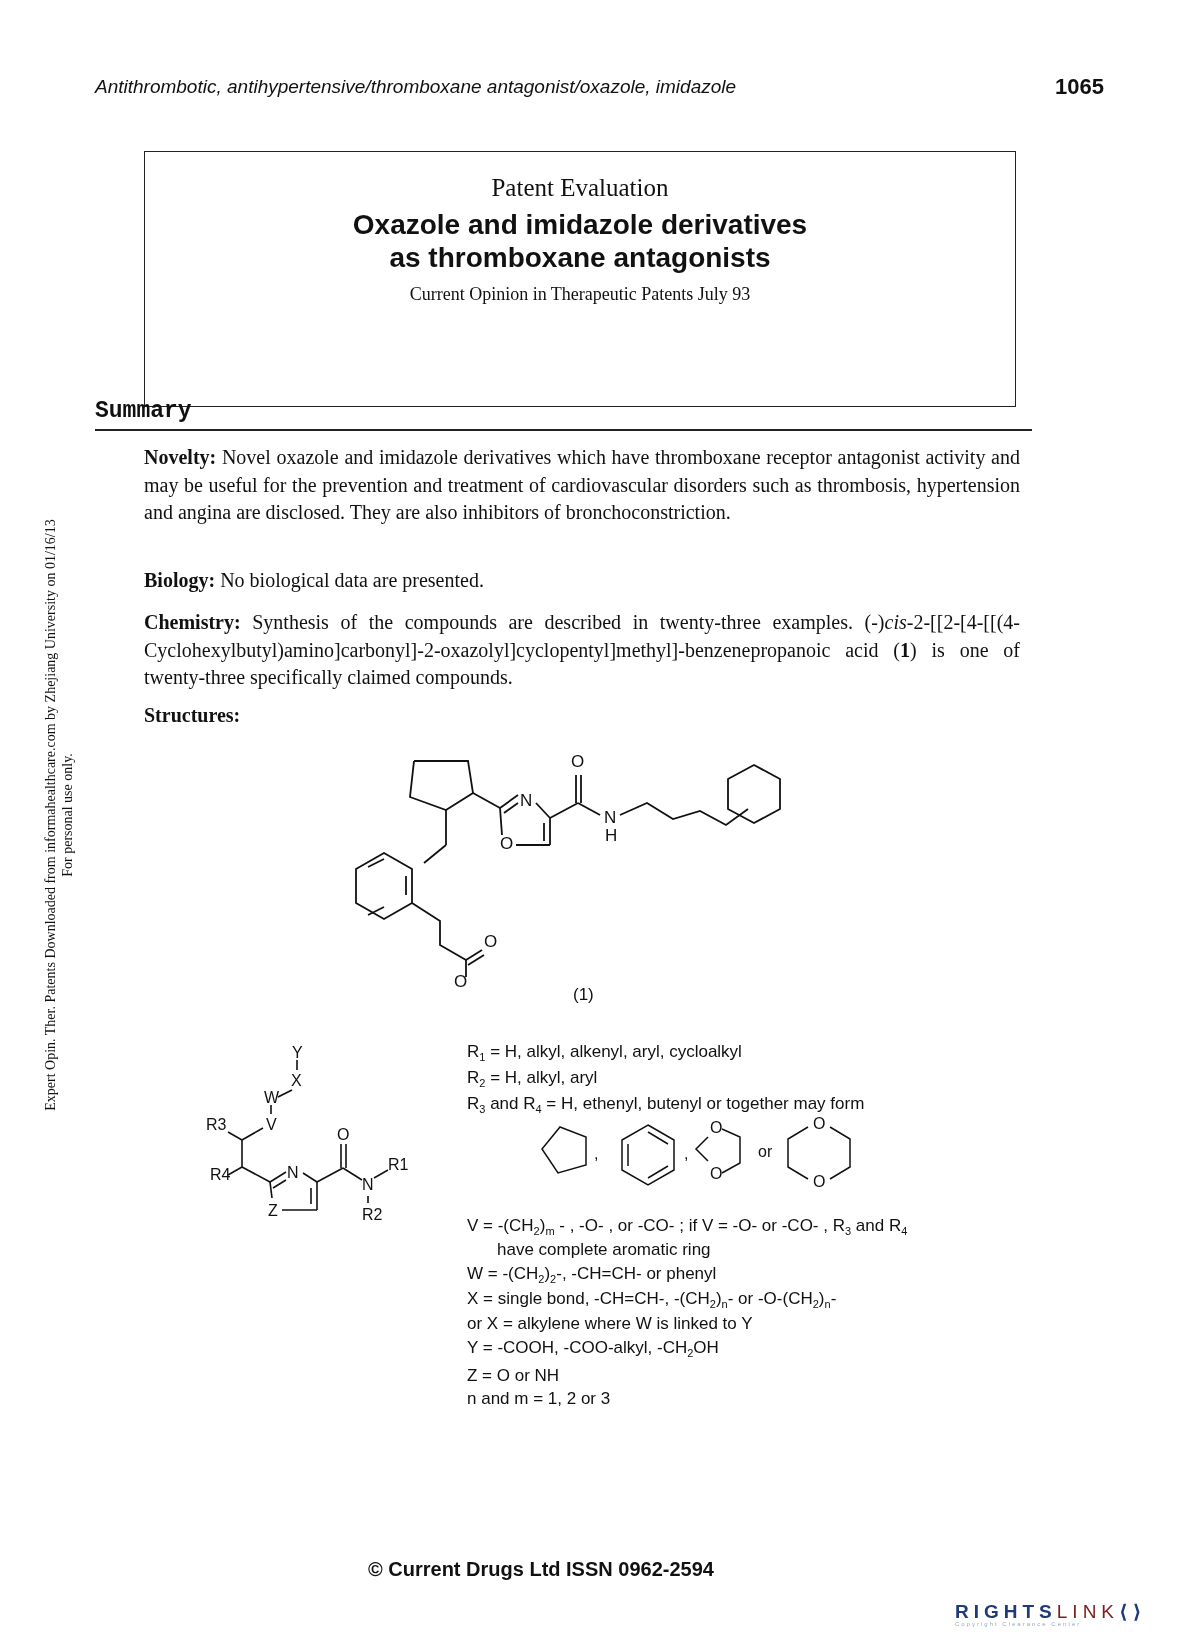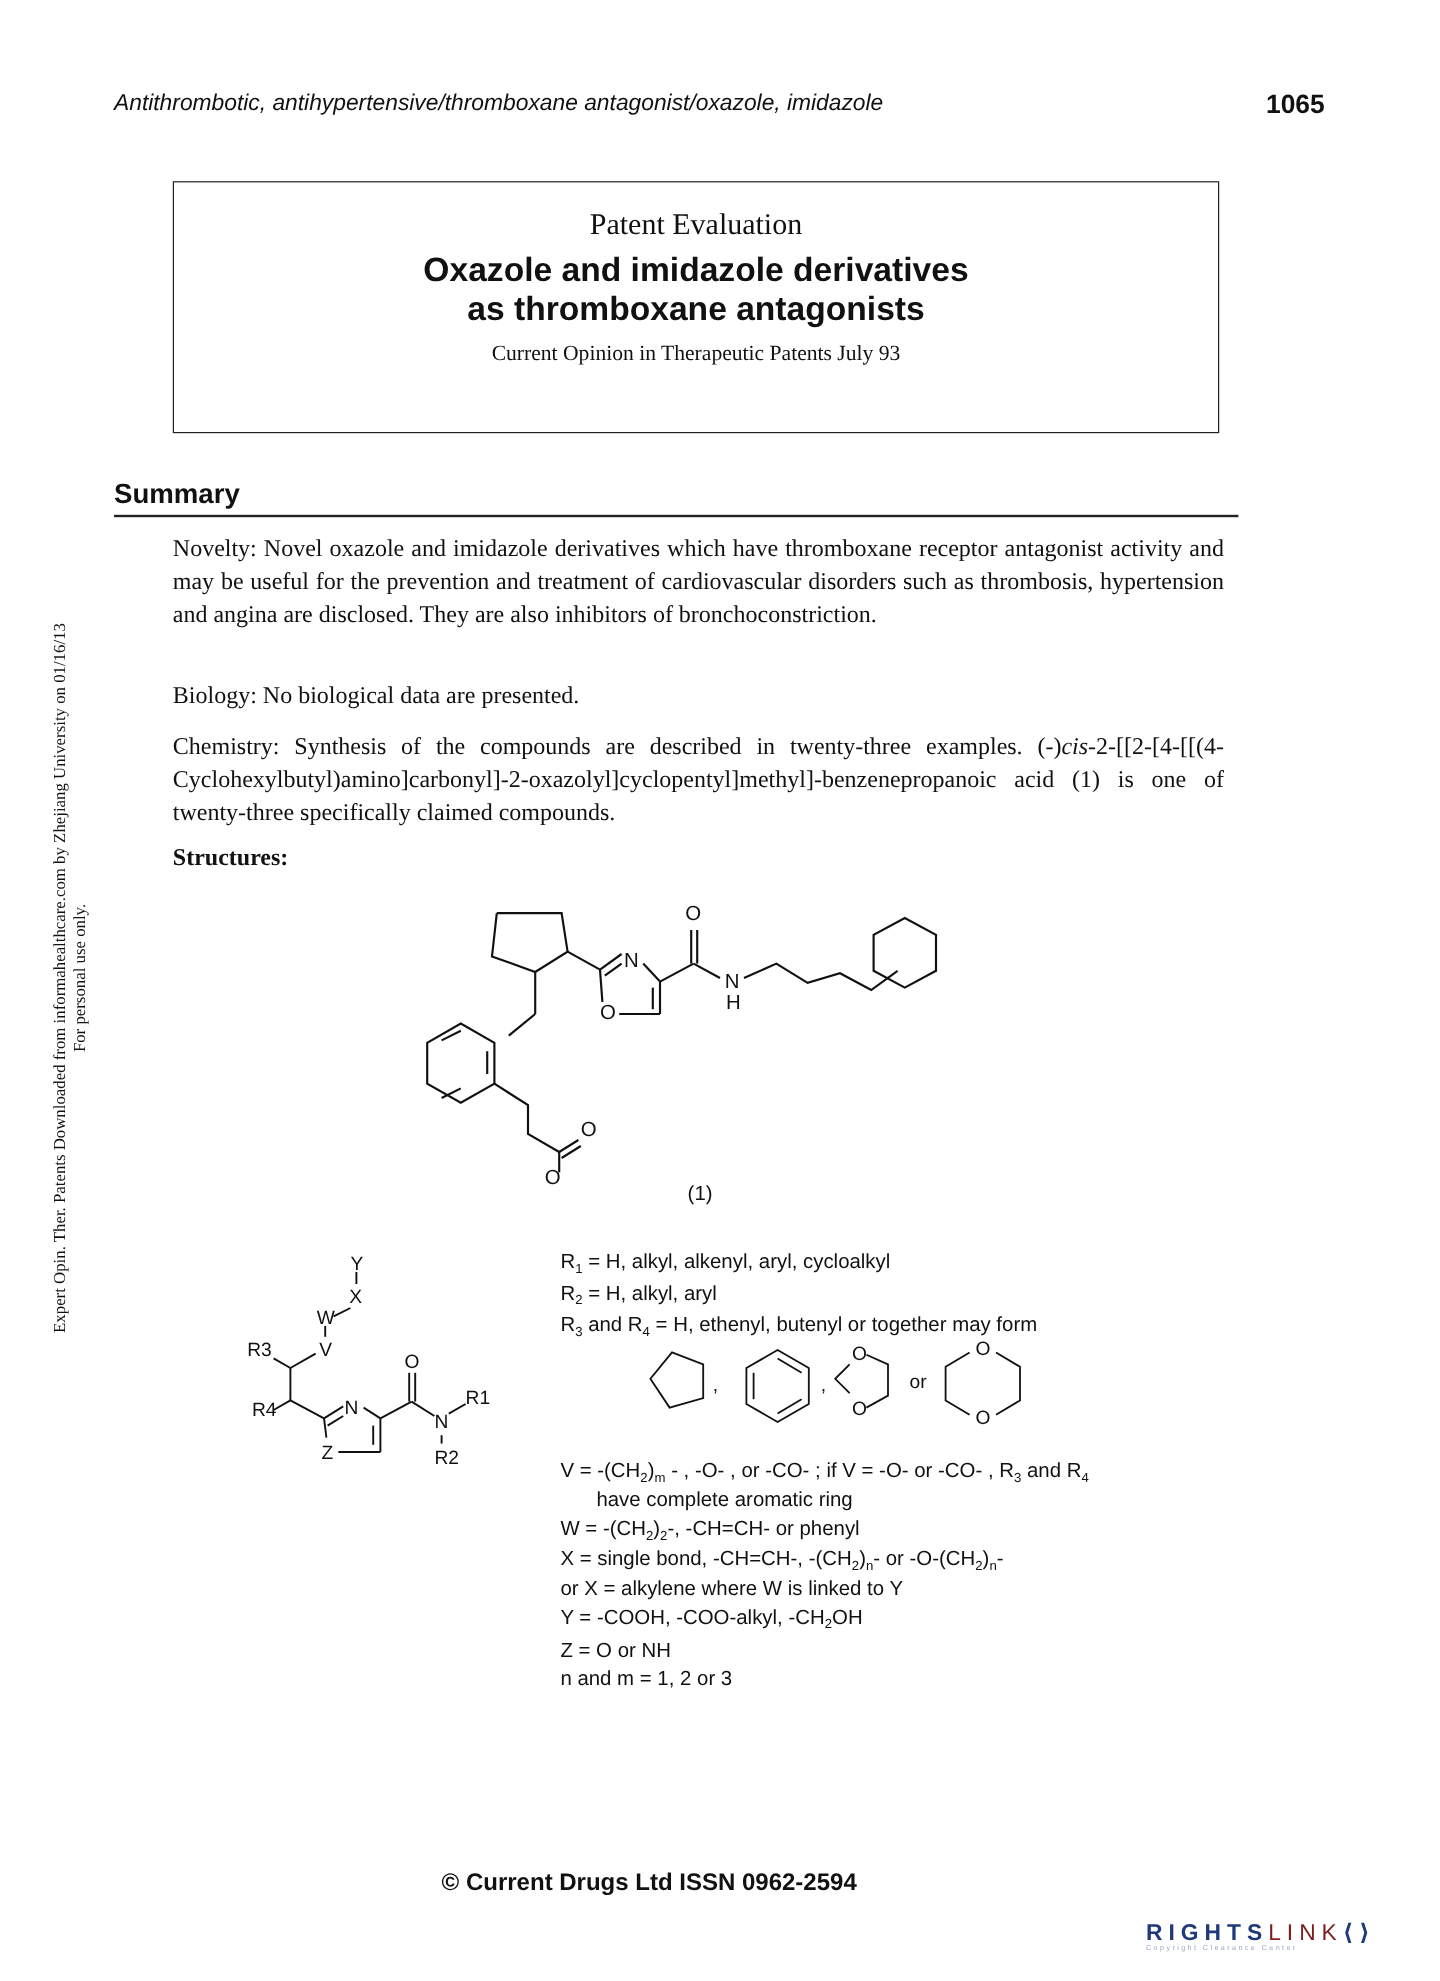--- a/index.html
+++ b/index.html
@@ -4,31 +4,31 @@
 <style>
   html, body { margin:0; padding:0; background:#ffffff; }
   body { width:1200px; height:1651px; position:relative; overflow:hidden; color:#111; }
   .sans { font-family:"Liberation Sans", "DejaVu Sans", sans-serif; }
   .serif { font-family:"Liberation Serif", "DejaVu Serif", serif; }
   .abs { position:absolute; }
 
   #running-head { left:95px; top:76px; font-size:19px; font-style:italic; }
   #page-number { left:1055px; top:74px; font-size:22px; font-weight:bold; }
 
-  #eval-box { left:144px; top:151px; width:872px; height:210px; border:1.5px solid #222; box-sizing:border-box; text-align:center; }
+  #eval-box { left:144px; top:151px; width:872px; height:256px; border:1.5px solid #222; box-sizing:border-box; text-align:center; }
   #eval-kind { margin-top:22px; font-size:25px; }
   #eval-id { margin-top:10px; font-size:18px; }
   #eval-title { margin-top:6px; font-size:28px; font-weight:bold; line-height:33px; }
   #eval-source { margin-top:10px; font-size:18px; }
 
-  #summary-head { left:95px; top:398px; font-size:23px; font-weight:bold; }
+  #summary-head { left:95px; top:398px; font-size:23px; font-weight:bold;font-family:Liberation Mono, monospace; }
   #summary-rule { left:95px; top:429px; width:937px; height:2px; background:#222; }
 
   .para { left:144px; width:876px; font-size:20px; line-height:27.5px; text-align:justify; }
-  .para b { font-weight:normal; }
+  .para b { font-weight:bold; }
   #p-novelty { top:444px; }
   #p-biology { top:567px; }
   #p-chem { top:609px; }
   #structures-label { left:144px; top:704px; font-size:20px; font-weight:bold; }
 
   #struct1 { left:340px; top:745px; }
   #cmpd-label { left:573px; top:985px; font-size:17px; }
 
   #struct-gen { left:190px; top:1040px; }
   .defs { left:467px; font-size:17px; line-height:23px; }

